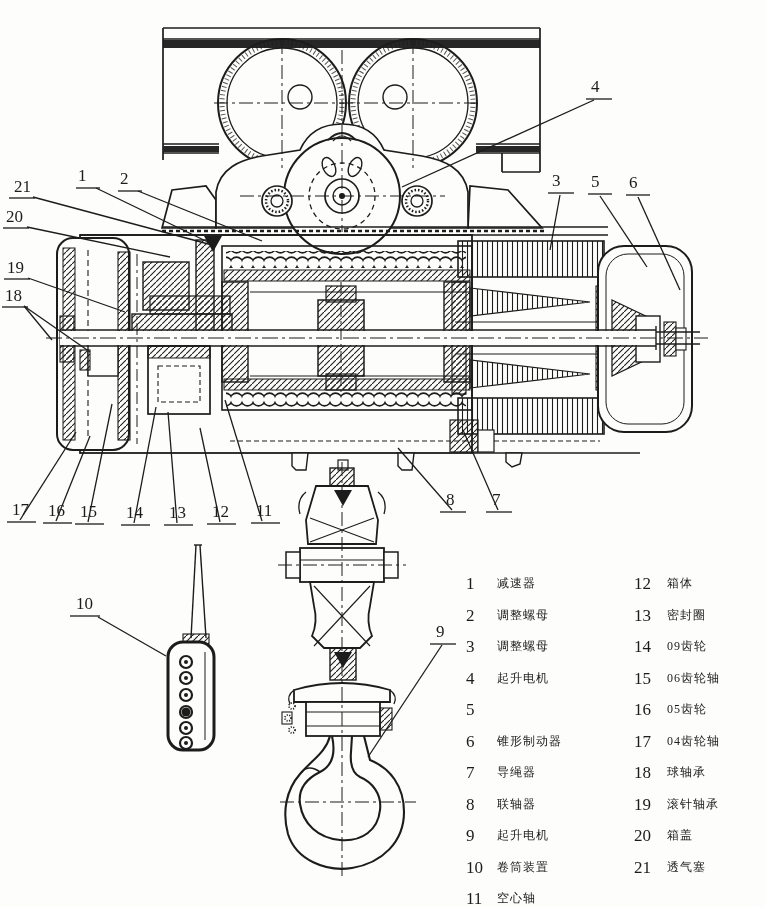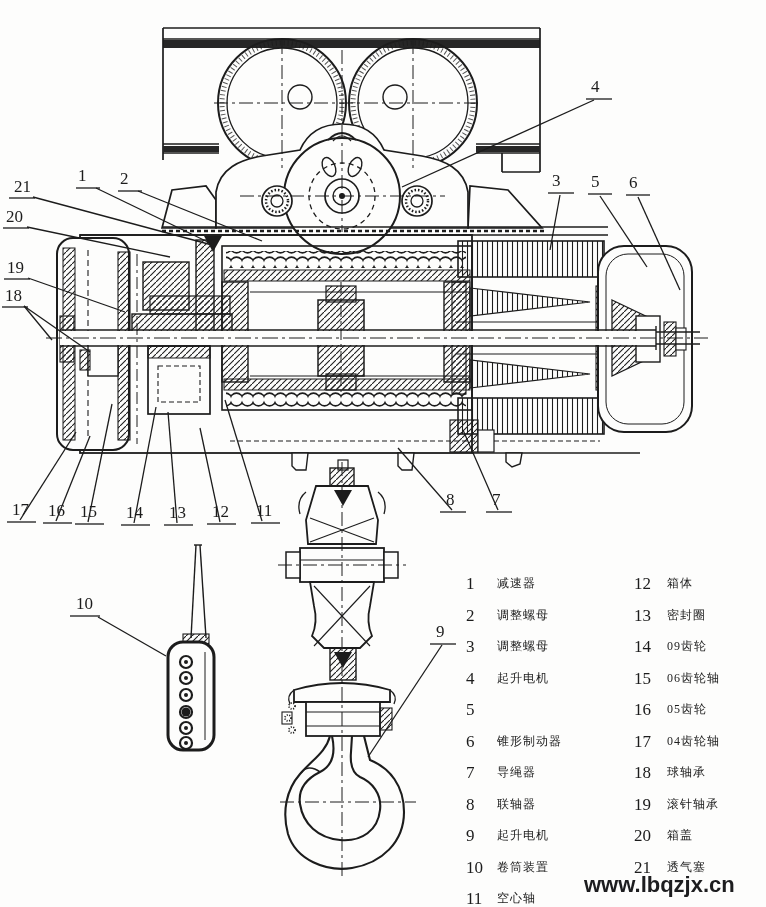--- a/index.html
+++ b/index.html
@@ -437,15 +437,14 @@
         <span class="lg-label">箱盖</span>
       </div>
 
       <div class="lg-row">
         <span class="lg-num">21</span>
         <span class="lg-label">透气塞</span>
       </div>
     </div>
 </div>
 
-<span class="site">www.lbqzjx.cn</span>
 
 </div>
 
 </body></html>

